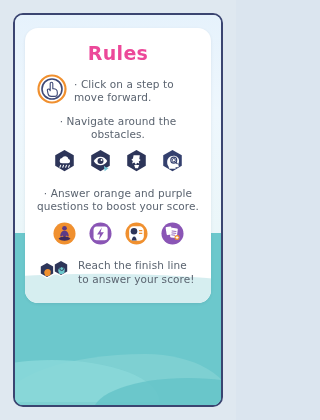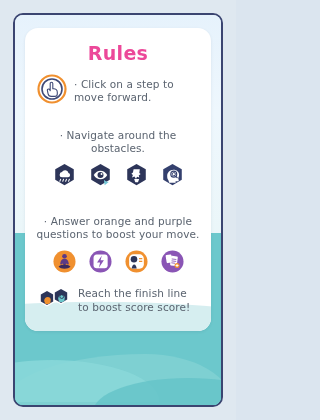--- a/index.html
+++ b/index.html
@@ -68,21 +68,21 @@
   .rule{
     display:flex;align-items:center;gap:7px;
     margin:0 0 4px 0;padding:0 6px;
   }
   .rule-text{
     font-size:10.5px;line-height:1.28;color:#5b6470;
     letter-spacing:.1px;
   }
   .rule-center{
     text-align:center;font-size:10.5px;line-height:1.28;
-    color:#5b6470;margin:21px 0 5px 0;letter-spacing:.1px;
+    color:#5b6470;margin:7px 0 5px 0;letter-spacing:.1px;
   }
   .badge-row{
     display:flex;justify-content:center;align-items:center;gap:7px;
     margin:4px 0 5px 0;
   }
 
   
   .ic{flex:0 0 auto;display:block;}
 
   
@@ -165,21 +165,21 @@
               <path d="M15 1.2 26.2 7.6v12.8L15 26.8 3.8 20.4V7.6z" fill="#fff"></path>
               <path d="M15 3 24.6 8.5v11L15 25 5.4 19.5v-11z" fill="#34406e"></path>
               <path d="M9.5 15.6c0-3.7 2.9-6.6 6.5-6.6 3.3 0 5.8 2.2 5.8 5.1 0 1.7-.8 2.9-.8 4.1 0 .8.5 1.1.5 1.8 0 .6-.5 1-1.2 1h-2.1v1.6H11.6c-.5-1.6-.6-2.3-1.2-3.1-.6-.9-.9-2-.9-3.9z" fill="#fff"></path>
               <circle cx="16.3" cy="13.6" r="3.1" fill="none" stroke="#34406e" stroke-width="1.1"></circle>
               <path d="M14.6 13.6a1.7 1.7 0 0 1 3.4 0 1.7 1.7 0 0 1-3.4 0z" fill="none" stroke="#34406e" stroke-width="1"></path>
               <line x1="18.4" y1="15.8" x2="19.8" y2="17.3" stroke="#34406e" stroke-width="1.2" stroke-linecap="round"></line>
             </svg>
           </span>
         </div>
 
-        <div class="rule-center">· Answer orange and purple questions to boost your move.</div>
+        <div class="rule-center">· Answer orange and purple questions to boost your score.</div>
 
         <div class="badge-row">
           <span class="ic">
             <svg width="29" height="29" viewBox="0 0 30 30">
               <circle cx="15" cy="15" r="13.2" fill="#fff"></circle>
               <circle cx="15" cy="15" r="11.4" fill="#f0902f"></circle>
               <circle cx="15" cy="9.6" r="2.4" fill="#5b3a86"></circle>
               <path d="M15 12.2c2.6 0 4 2.2 4.4 4.6.2 1.1-.5 1.6-1.2 1.2l-1.4-.9-1.8 3-1.8-3-1.4.9c-.7.4-1.4-.1-1.2-1.2.4-2.4 1.8-4.6 4.4-4.6z" fill="#5b3a86"></path>
               <path d="M8.8 20.4c1.3-1.4 3.6-2.2 6.2-2.2s4.9.8 6.2 2.2c-1.3 1.3-3.6 2-6.2 2s-4.9-.7-6.2-2z" fill="#3b2a5e"></path>
             </svg>
@@ -225,20 +225,20 @@
             <svg width="34" height="28" viewBox="0 0 34 28">
               <path d="M10 4.6 17.4 8.8v8.4L10 21.4 2.6 17.2V8.8z" fill="#fff"></path>
               <path d="M10 6 16.2 9.5v7L10 20 3.8 16.5v-7z" fill="#2d3559"></path>
               <path d="M7.2 15.6c0-2 1.6-3.6 3.6-3.6 1.7 0 3 1.2 3 2.8 0 .9-.4 1.5-.4 2.1 0 .4.2.6.2.9 0 .3-.2.5-.6.5h-1.1v.8H8.4c-.2-.8-.3-1.2-.6-1.6-.4-.5-.6-1.1-.6-1.9z" fill="#f0902f"></path>
               <path d="M24 2.6 31.4 6.8v8.4L24 19.4l-7.4-4.2V6.8z" fill="#fff"></path>
               <path d="M24 4 30.2 7.5v7L24 18l-6.2-3.5v-7z" fill="#2d3559"></path>
               <path d="M21.2 13.6c0-2 1.6-3.6 3.6-3.6 1.7 0 3 1.2 3 2.8 0 .9-.4 1.5-.4 2.1 0 .4.2.6.2.9 0 .3-.2.5-.6.5h-1.1v.8h-3.5c-.2-.8-.3-1.2-.6-1.6-.4-.5-.6-1.1-.6-1.9z" fill="#6cc8cc"></path>
               <circle cx="24.7" cy="11.6" r="1.9" fill="none" stroke="#2d3559" stroke-width=".9"></circle>
             </svg>
           </span>
-          <span class="rule-text">Reach the finish line to boost score score!</span>
+          <span class="rule-text">Reach the finish line to answer your score!</span>
         </div>
 
       </div>
     </div>
 
   </div>
 </div>
 
 </body></html>

